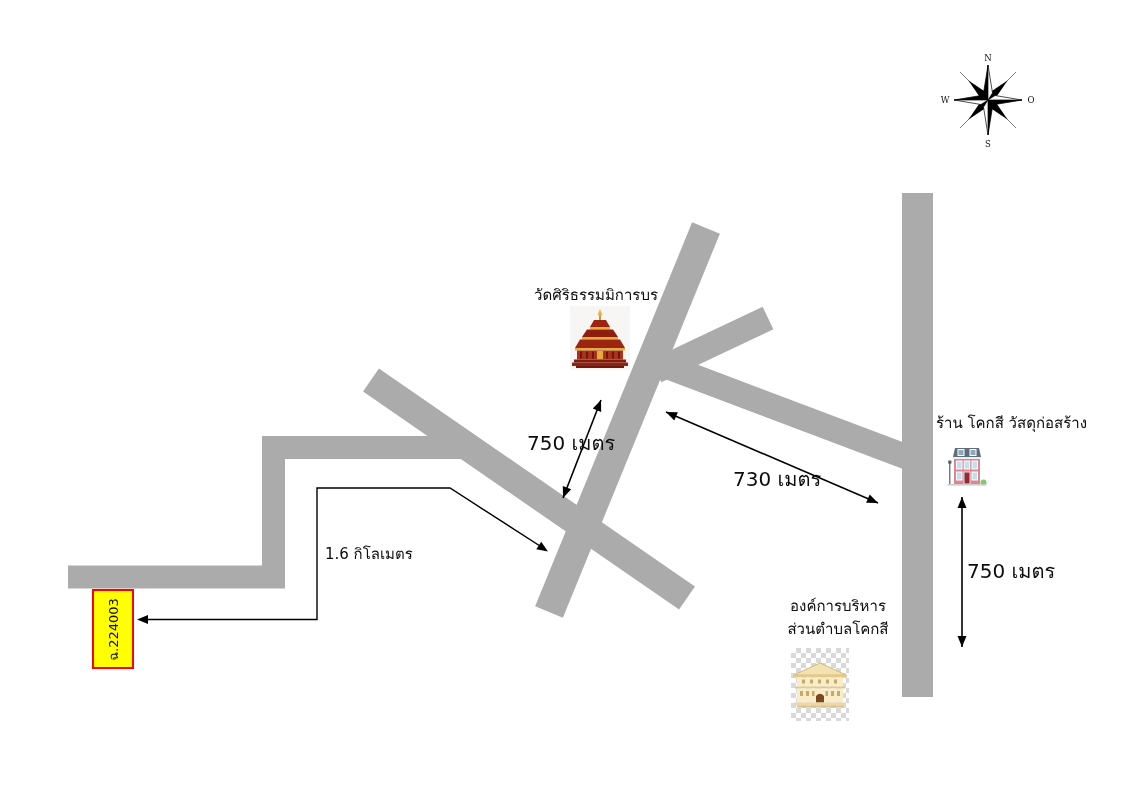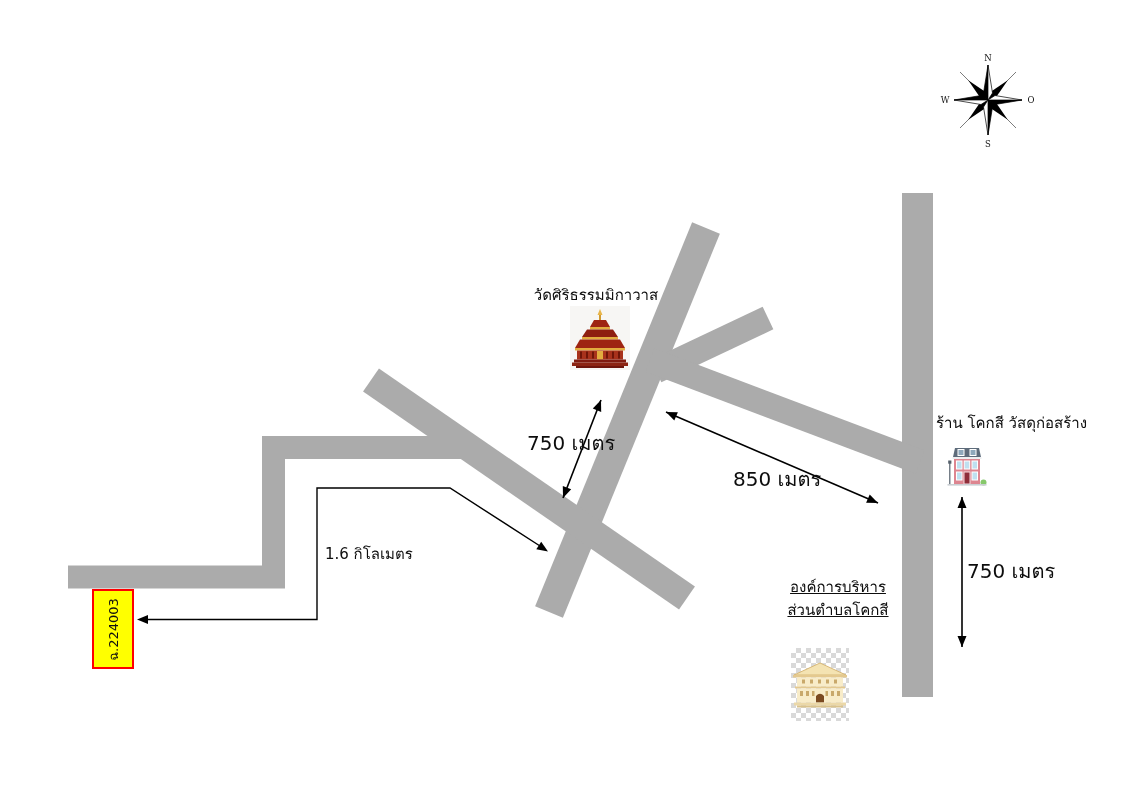--- a/index.html
+++ b/index.html
@@ -98,21 +98,21 @@
         <polygon points="16,50 50,50 43,45.5" fill="#000"></polygon>
         <polygon points="16,50 50,50 43,54.5" fill="#fff"></polygon>
       </g>
       <text x="50" y="11" text-anchor="middle" class="compass-letter">N</text>
       <text x="93" y="53" text-anchor="middle" class="compass-letter">O</text>
       <text x="50" y="97" text-anchor="middle" class="compass-letter">S</text>
       <text x="7" y="53" text-anchor="middle" class="compass-letter">W</text>
     </svg>
   </div>
 
-  <div class="lbl lbl-place center" style="left:506px;top:283px;width:180px;">วัดศิริธรรมมิกาวาส</div>
+  <div class="lbl lbl-place center" style="left:506px;top:283px;width:180px;">วัดศิริธรรมมิการบร</div>
   <div class="icon-box" style="left:570px;top:306px;width:60px;height:64px;background:#F7F6F4;">
     <svg width="60" height="64" viewBox="0 0 60 64">
       <rect x="29" y="6" width="2" height="10" fill="#D29A2F"></rect>
       <polygon points="30,3 27.5,9 32.5,9" fill="#E8B54A"></polygon>
       <polygon points="24,14 36,14 40,21 20,21" fill="#9E2412"></polygon>
       <rect x="20" y="21" width="20" height="2.5" fill="#E2AC3F"></rect>
       <polygon points="17,23.5 43,23.5 48,31 12,31" fill="#8E1E10"></polygon>
       <rect x="12" y="31" width="36" height="2.5" fill="#E2AC3F"></rect>
       <polygon points="10,33.5 50,33.5 55,42 5,42" fill="#9E2412"></polygon>
       <rect x="5" y="42" width="50" height="2.5" fill="#E2AC3F"></rect>
@@ -126,21 +126,21 @@
           <rect x="48" y="45.5" width="2" height="7"></rect>
       </g>
       <rect x="27" y="45" width="6" height="8.5" fill="#E2AC3F"></rect>
       <rect x="4" y="53.5" width="52" height="3" fill="#801B10"></rect>
       <rect x="2" y="56.5" width="56" height="3.5" fill="#8C2413"></rect>
       <rect x="6" y="60" width="48" height="2" fill="#6E150C"></rect>
     </svg>
   </div>
   <div class="lbl lbl-dist" style="left:527px;top:427px;">750 เมตร</div>
 
-  <div class="lbl lbl-dist" style="left:733px;top:463px;">850 เมตร</div>
+  <div class="lbl lbl-dist" style="left:733px;top:463px;">730 เมตร</div>
 
   <div class="lbl lbl-place" style="left:936px;top:411px;text-align:right;">ร้าน โคกสี วัสดุก่อสร้าง</div>
   <div class="icon-box" style="left:946px;top:446px;width:42px;height:45px;">
     <svg width="42" height="45" viewBox="0 0 42 45">
       <polygon points="9,2 33,2 35,11 7,11" fill="#5E6C7B"></polygon>
       <rect x="12" y="3.5" width="6" height="6" fill="#8FA9BC" stroke="#ffffff" stroke-width="1"></rect>
       <rect x="24" y="3.5" width="6" height="6" fill="#8FA9BC" stroke="#ffffff" stroke-width="1"></rect>
       <rect x="6.5" y="11" width="29" height="2" fill="#EDEFF1"></rect>
       <rect x="8" y="13" width="26" height="25" fill="#DD8590"></rect>
       <g fill="#BFE0F0" stroke="#ffffff" stroke-width="1">
@@ -154,21 +154,21 @@
       <rect x="3.2" y="17" width="1.2" height="21" fill="#55606B"></rect>
       <rect x="2.2" y="14.5" width="3.2" height="3.2" fill="#55606B"></rect>
       <circle cx="37.5" cy="36.5" r="3" fill="#86C86B"></circle>
       <rect x="1.5" y="38" width="39" height="1.6" fill="#C9CED2"></rect>
     </svg>
   </div>
   <div class="lbl lbl-dist" style="left:967px;top:555px;">750 เมตร</div>
 
   <div class="lbl" style="left:325px;top:542px;font-size:15px;text-align:right;">1.6 กิโลเมตร</div>
 
-  <div class="lbl lbl-place center" style="left:778px;top:576px;width:120px;text-decoration:underline;">
+  <div class="lbl lbl-place center" style="left:778px;top:595px;width:120px;">
     <span class="sao-line">องค์การบริหาร</span>
     <span class="sao-line">ส่วนตำบลโคกสี</span>
   </div>
   <div class="icon-box transparency-bg" style="left:791px;top:648px;width:58px;height:73px;">
     <svg width="58" height="50" viewBox="0 0 58 50" style="position:absolute;left:0;bottom:10px;">
       <polygon points="29,2 55,14 3,14" fill="#F4E3B2" stroke="#D8B878" stroke-width="1"></polygon>
       <rect x="2" y="14" width="54" height="2.5" fill="#E4C98F"></rect>
       <rect x="6" y="16.5" width="46" height="9" fill="#F8ECC9"></rect>
       <g fill="#C9A96B">
         <rect x="11" y="18.5" width="3" height="4"></rect>

